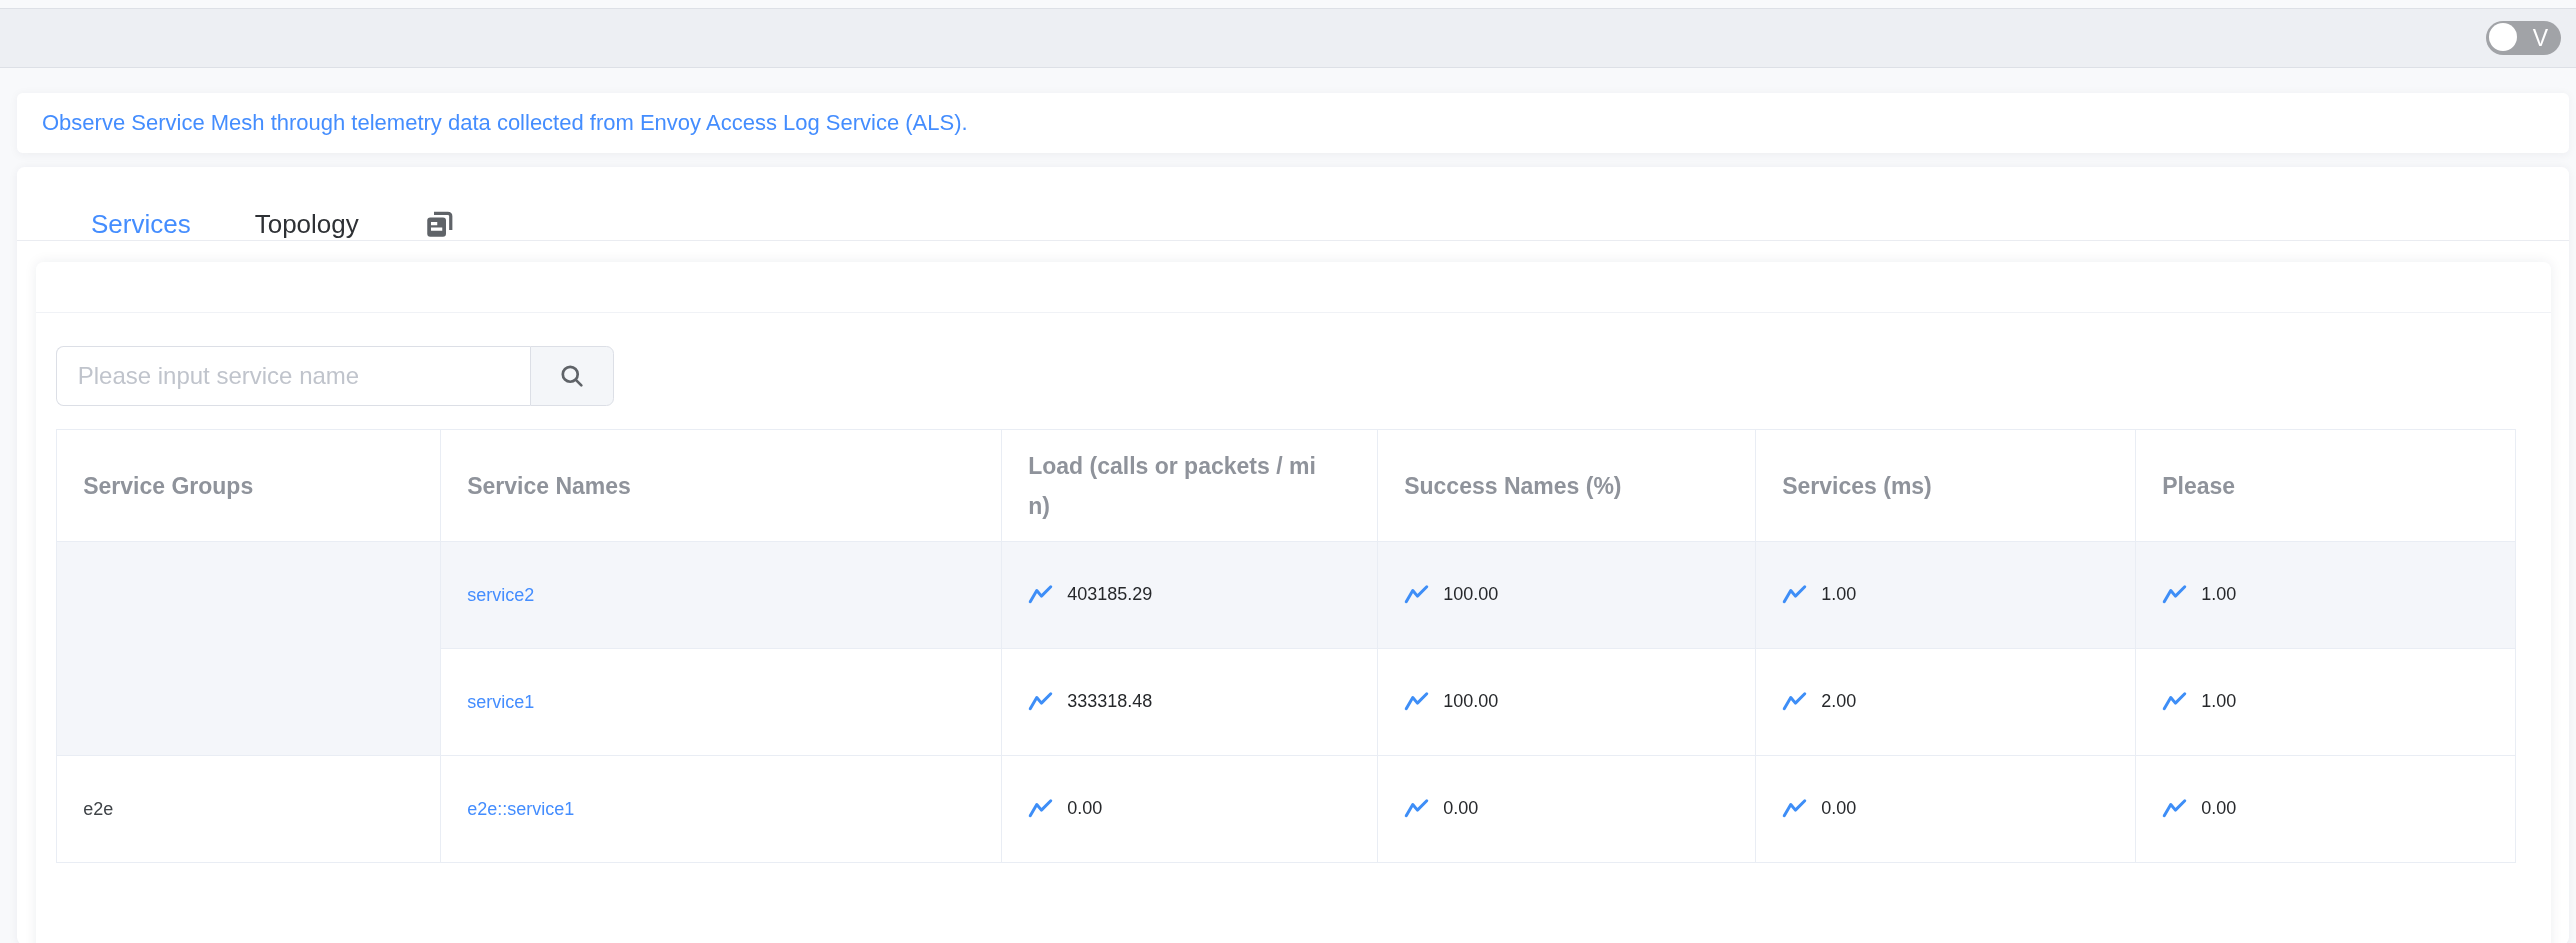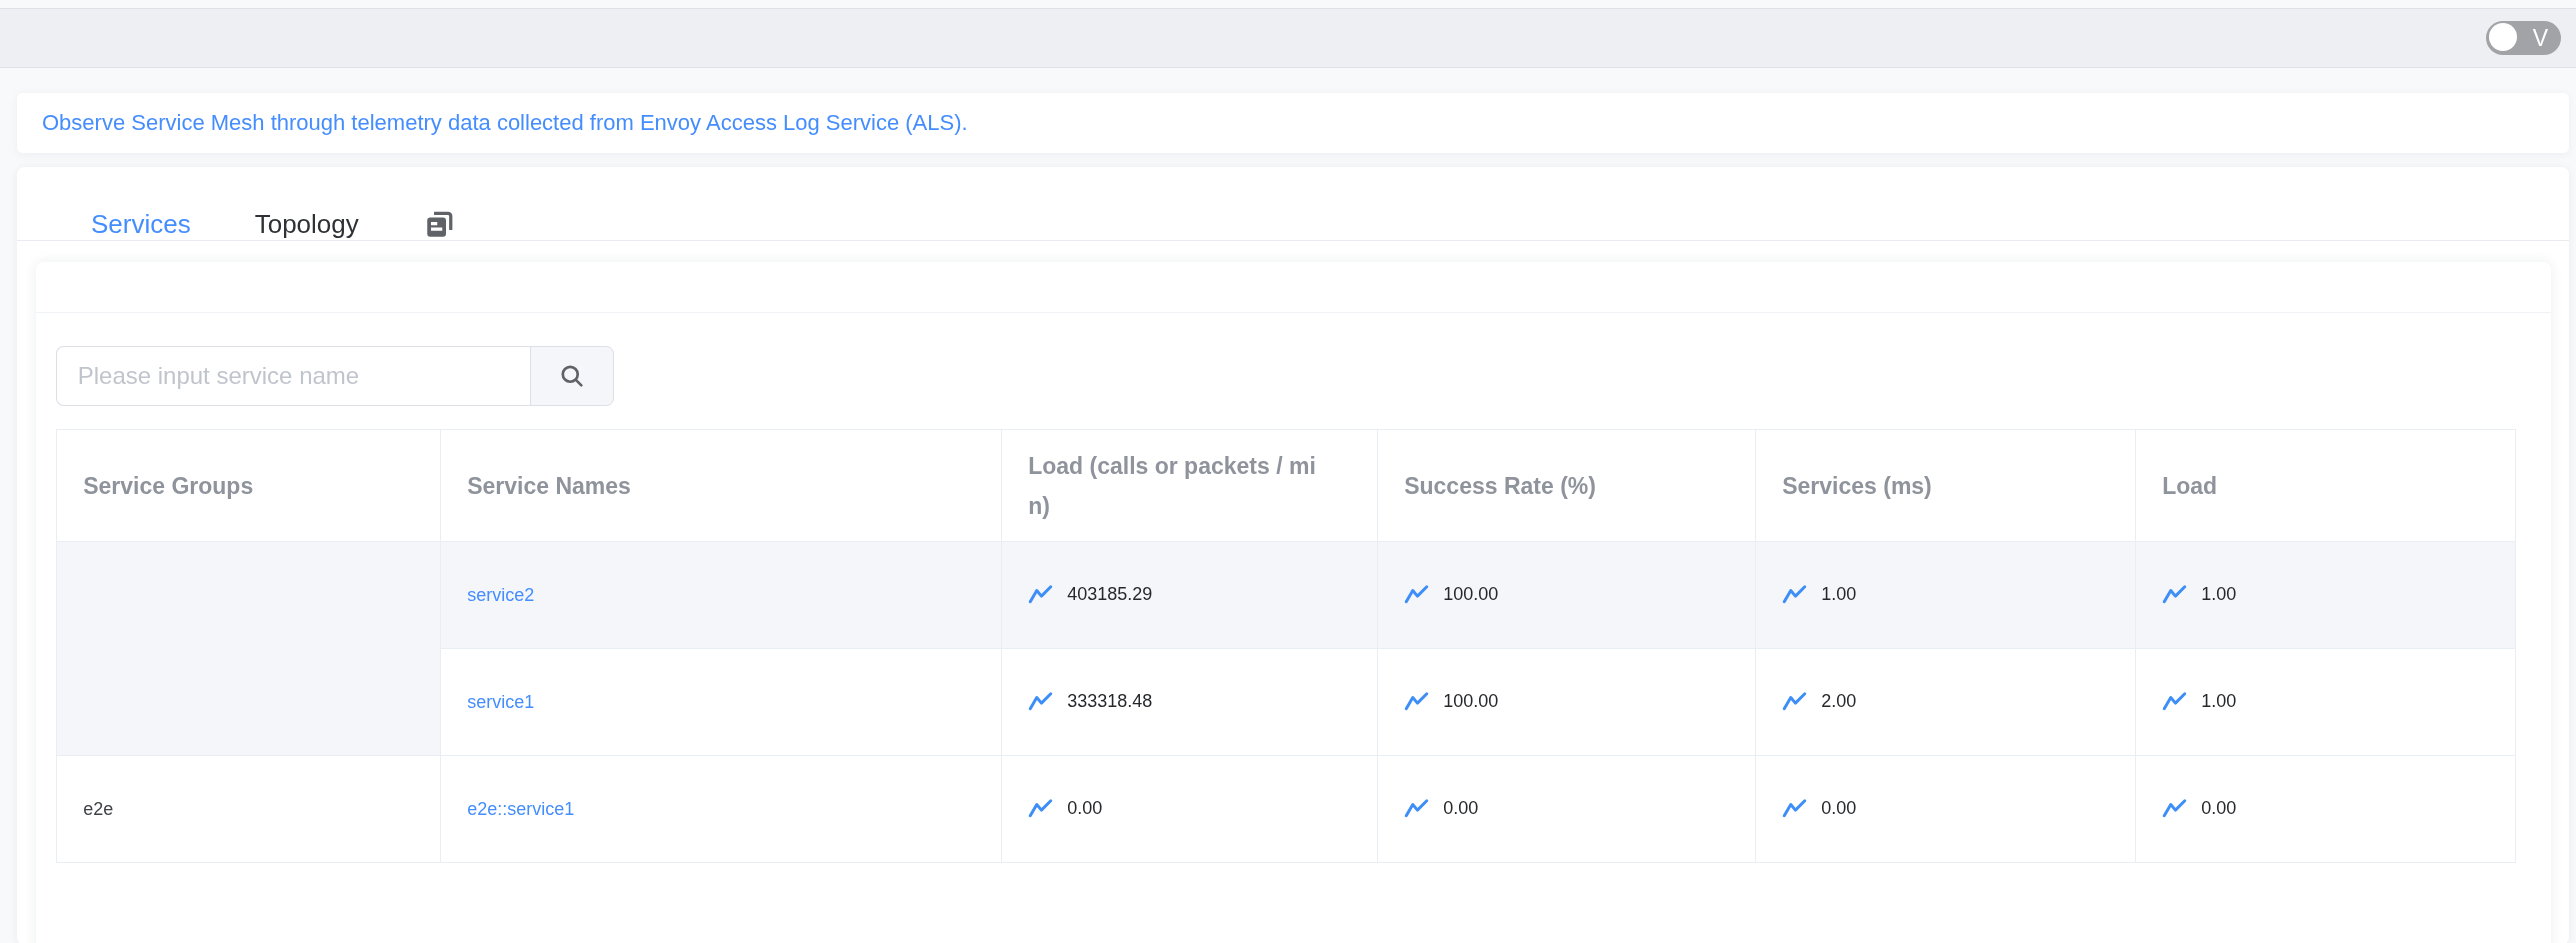--- a/index.html
+++ b/index.html
@@ -155,23 +155,23 @@
             <col style="width:376px">
           <col style="width:378px">
             <col style="width:380px">
             <col style="width:380px">
         </colgroup>
         <thead>
           <tr>
             <th>Service Groups</th>
             <th>Service Names</th>
             <th>Load (calls or packets / min)</th>
-            <th>Success Rate (%)</th>
+            <th>Success Names (%)</th>
             <th>Services (ms)</th>
-            <th>Load</th>
+            <th>Please</th>
           </tr>
         </thead>
         <tbody>
           <tr class="striped">
             <td rowspan="2" class="group-span"></td>
             <td><a class="svc-link">service2</a></td>
             <td>
                 <span class="metric">
               <svg width="25" height="22.4" viewBox="0 0 26 24">
                     <polyline points="2,19 9,7 14,13 24,3" fill="none" stroke="#3e8ef7" stroke-width="3.2" stroke-linecap="round" stroke-linejoin="round"></polyline>

